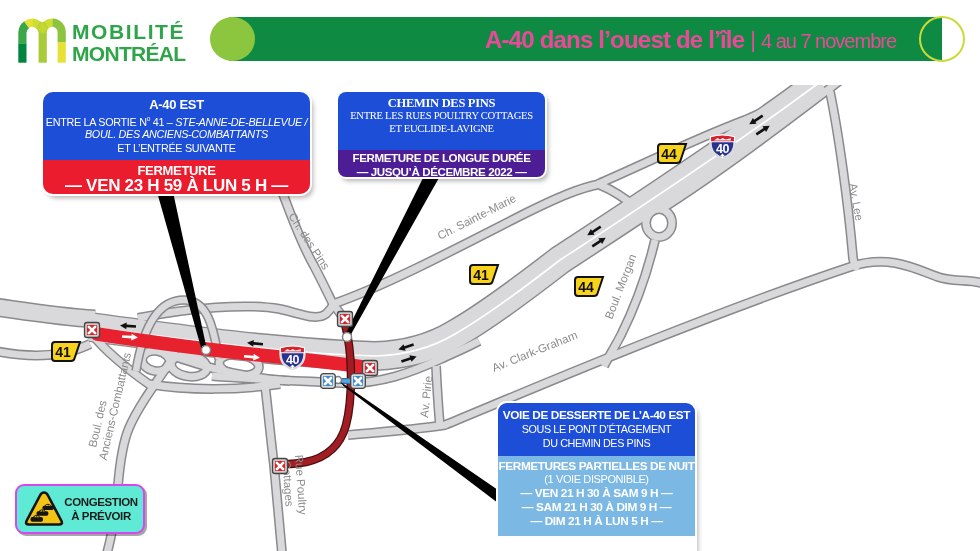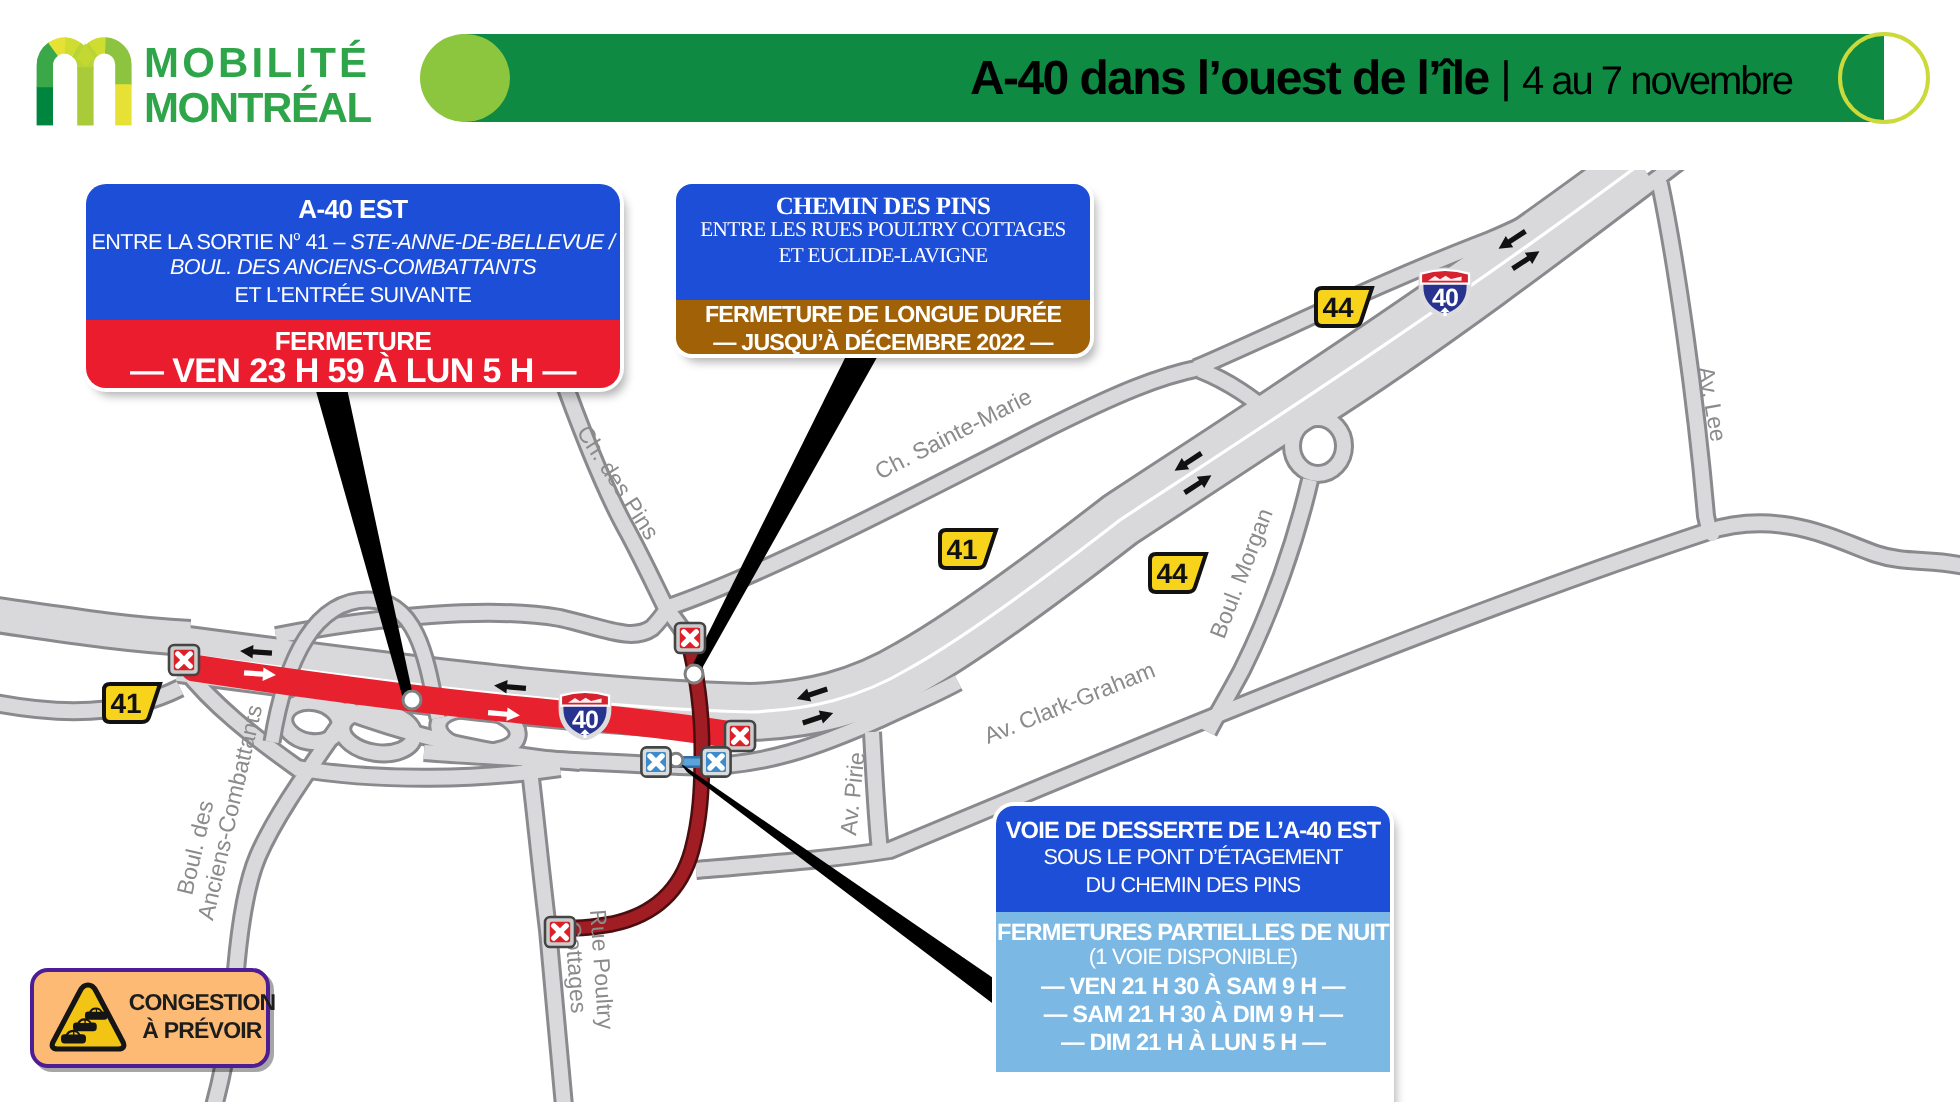--- a/index.html
+++ b/index.html
@@ -1,21 +1,21 @@
 <!DOCTYPE html>
 <html><head>
 <meta charset="utf-8">
 <style>
   html,body{margin:0;padding:0;background:#fff;}
   #page{position:relative;width:980px;height:551px;overflow:hidden;font-family:"Liberation Sans",sans-serif;background:#fff;}
   #map{position:absolute;left:0;top:0;width:980px;height:551px;}
   .callout{position:absolute;border-radius:10px;overflow:hidden;color:#fff;text-align:center;box-shadow:0 0 0 2px #fff,3px 4px 5px rgba(0,0,0,.3);}
   .callout .blk{background:#1d4ed8;}
   .callout .b{font-weight:bold;}
-  .banner-title{position:absolute;color:#000000;}
+  .banner-title{position:absolute;color:#ec4899;}
 </style>
 </head>
 <body>
 <div id="page">
 <svg id="map" viewBox="0 0 980 551">
   <g id="roads-casing" fill="none" stroke="#8a8a8e">
 
     <g stroke-width="10">
       <path id="pins-up" d="M 279,183 C 288,208 301,243 314,266 C 322,281 328,294 333,304 C 337,309 341,314 345,321"></path>
       <path id="stemarie" d="M 333,304 C 380,288 450,252 520,216 C 560,196 580,188 600,184"></path>
@@ -225,41 +225,41 @@
     <div class="b" style="font-size:13px;line-height:15.5px;">FERMETURE</div>
     <div class="b" style="font-size:17px;line-height:15px;">— VEN 23 H 59 À LUN 5 H —</div>
   </div>
 </div>
 <div class="callout" style="left:338px;top:92px;width:207px;height:85px;border-radius:8px;">
   <div class="blk" style="height:54px;padding-top:3.5px;letter-spacing:-0.3px;font-family:Liberation Serif, serif;">
     <div class="b" style="font-size:12.5px;line-height:14.5px;">CHEMIN DES PINS</div>
     <div style="font-size:10.6px;line-height:12.6px;">ENTRE LES RUES POULTRY COTTAGES</div>
     <div style="font-size:10.6px;line-height:12.6px;">ET EUCLIDE-LAVIGNE</div>
   </div>
-  <div style="background:#a16207;height:31px;padding-top:1.5px;letter-spacing:-0.4px;">
+  <div style="background:#4c1d95;height:31px;padding-top:1.5px;letter-spacing:-0.4px;">
     <div class="b" style="font-size:11.6px;line-height:14px;">FERMETURE DE LONGUE DURÉE</div>
     <div class="b" style="font-size:11.6px;line-height:13px;">— JUSQU’À DÉCEMBRE 2022 —</div>
   </div>
 </div>
 <div class="callout" style="left:498px;top:403px;width:197px;height:167px;border-radius:9px;">
   <div class="blk" style="height:48px;padding-top:5px;letter-spacing:-0.4px;">
     <div class="b" style="font-size:11.8px;line-height:14px;">VOIE DE DESSERTE DE L’A-40 EST</div>
     <div style="font-size:10.8px;line-height:14px;">SOUS LE PONT D’ÉTAGEMENT</div>
     <div style="font-size:10.8px;line-height:14px;">DU CHEMIN DES PINS</div>
   </div>
   <div style="background:#7cb8e4;height:77px;padding-top:3px;letter-spacing:-0.4px;">
     <div class="b" style="font-size:11.8px;line-height:14px;">FERMETURES PARTIELLES DE NUIT</div>
     <div style="font-size:11px;line-height:13px;text-align:center;">(1 VOIE DISPONIBLE)</div>
     <div class="b" style="font-size:11.8px;line-height:14px;">— VEN 21 H 30 À SAM 9 H —</div>
     <div class="b" style="font-size:11.8px;line-height:14px;">— SAM 21 H 30 À DIM 9 H —</div>
     <div class="b" style="font-size:11.8px;line-height:14px;text-align:center;">— DIM 21 H À LUN 5 H —</div>
   </div>
 </div>
 
-<div style="position:absolute;left:15px;top:484px;width:120px;height:50px;background:#fdba74;border:2px solid #4c1d95;border-radius:9px;box-sizing:border-box;box-shadow:2px 2px 0 rgba(0,0,0,0.35);">
+<div style="position:absolute;left:15px;top:484px;width:130px;height:50px;background:#5eead4;border:2px solid #d946ef;border-radius:9px;box-sizing:border-box;box-shadow:2px 2px 0 rgba(0,0,0,0.35);">
   <svg style="position:absolute;left:6px;top:4px;" width="42" height="40" viewBox="0 0 42 40">
     <path d="M 21,2.5 Q 23.5,2.5 25,5.5 L 38.5,31 Q 40,34.5 36,34.5 L 6,34.5 Q 2,34.5 3.5,31 L 17,5.5 Q 18.5,2.5 21,2.5 Z" fill="#f2c413" stroke="#151515" stroke-width="2.6"></path>
     <defs>
       <g id="car" fill="#151515">
         <rect x="0" y="2.6" width="12.5" height="4.6" rx="1.8"></rect>
         <path d="M 2,3.4 Q 3.2,0.4 6,0.4 Q 8.8,0.4 10,3.4 Z"></path>
         <path d="M 3.6,2.8 Q 4.3,1.5 6,1.5 L 6,2.8 Z" fill="#f2c413"></path>
         <path d="M 6.7,2.8 L 6.7,1.5 Q 8,1.6 8.7,2.8 Z" fill="#f2c413"></path>
       </g>
     </defs>

